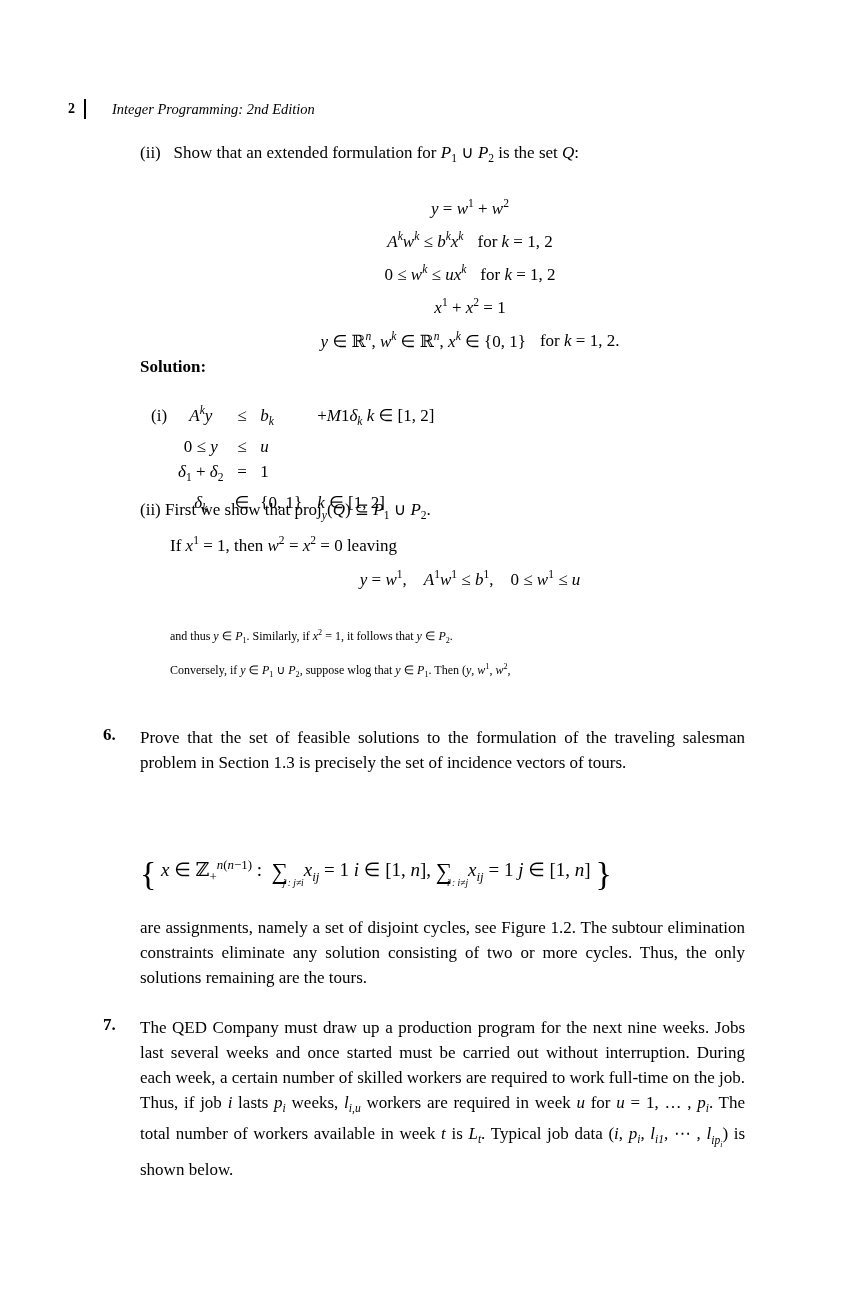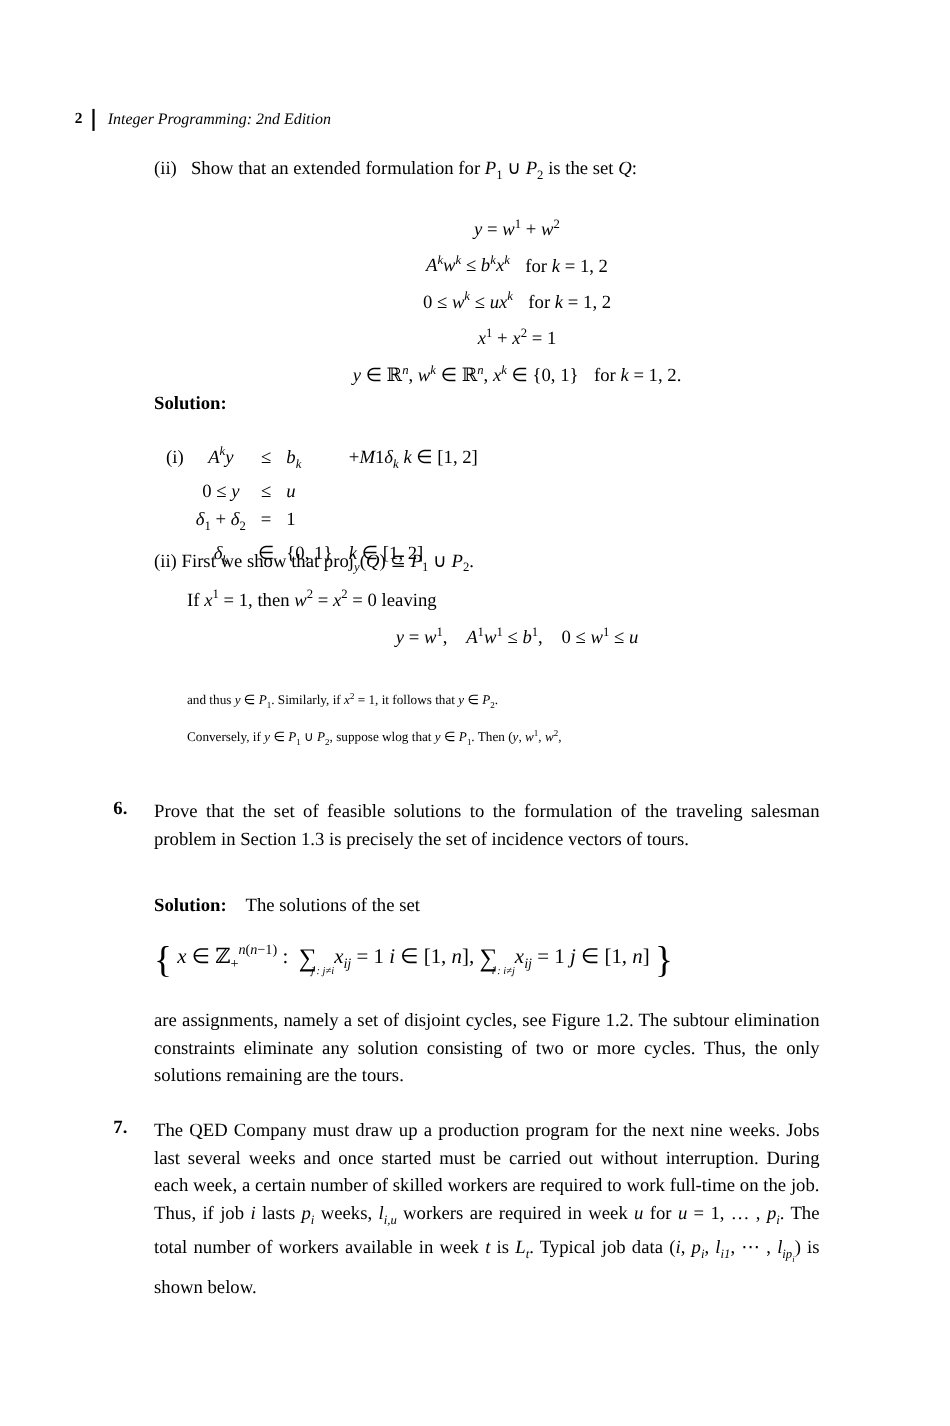--- a/index.html
+++ b/index.html
@@ -40,21 +40,21 @@
   }
   .header-rule {
     width: 2px;
     height: 20px;
     background: #000000;
   }
   .header-title {
     font-family: "Liberation Serif", serif;
     font-style: italic;
     font-size: 14.5px;
-    padding-left: 12px;
+    padding-left: 26px;
     white-space: nowrap;
   }
 
   
   .body-text {
     font-size: 17px;
     line-height: 25px;
     text-align: justify;
   }
   .bf { font-weight: bold; }
@@ -214,24 +214,20 @@
   </div>
 
   <div class="blk" id="para-thus">
     <div>and thus <span class="math">y</span> ∈ <span class="math">P</span><sub class="sn">1</sub>. Similarly, if <span class="math">x</span><sup class="s">2</sup> = 1, it follows that <span class="math">y</span> ∈ <span class="math">P</span><sub class="sn">2</sub>.</div>
     <div>Conversely, if <span class="math">y</span> ∈ <span class="math">P</span><sub class="sn">1</sub> ∪ <span class="math">P</span><sub class="sn">2</sub>, suppose wlog that <span class="math">y</span> ∈ <span class="math">P</span><sub class="sn">1</sub>. Then (<span class="math">y</span>, <span class="math">w</span><sup class="s">1</sup>, <span class="math">w</span><sup class="s">2</sup>,</div>
   </div>
 
   <div class="blk" id="p6-num">6.</div>
   <div class="blk body-text" id="p6-body">Prove that the set of feasible solutions to the formulation of the traveling salesman problem in Section 1.3 is precisely the set of incidence vectors of tours.</div>
 
-  <div class="blk" id="p6-solution">
-    <span class="bf">Solution:</span>
-    &nbsp;&nbsp;&nbsp;<span>The solutions of the set</span>
-  </div>
 
   <div class="blk" id="p6-display">
     <span class="bigbrace">{</span>
     <span class="math">x</span> ∈ <span class="blackboard">ℤ</span><sub class="sn">+</sub><sup class="s"><span class="math">n</span>(<span class="math">n</span>−1)</sup> :
     &nbsp;<span class="sumsym">∑</span><span class="sumsub">j : j≠i</span><span class="math">x</span><sub class="s">ij</sub> = 1 <span class="math">i</span> ∈ [1, <span class="math">n</span>],
     <span class="sumsym">∑</span><span class="sumsub">i : i≠j</span><span class="math">x</span><sub class="s">ij</sub> = 1 <span class="math">j</span> ∈ [1, <span class="math">n</span>]
     <span class="bigbrace">}</span>
   </div>
 
   <div class="blk body-text" id="p6-after">are assignments, namely a set of disjoint cycles, see Figure 1.2. The subtour elimination constraints eliminate any solution consisting of two or more cycles. Thus, the only solutions remaining are the tours.</div>

